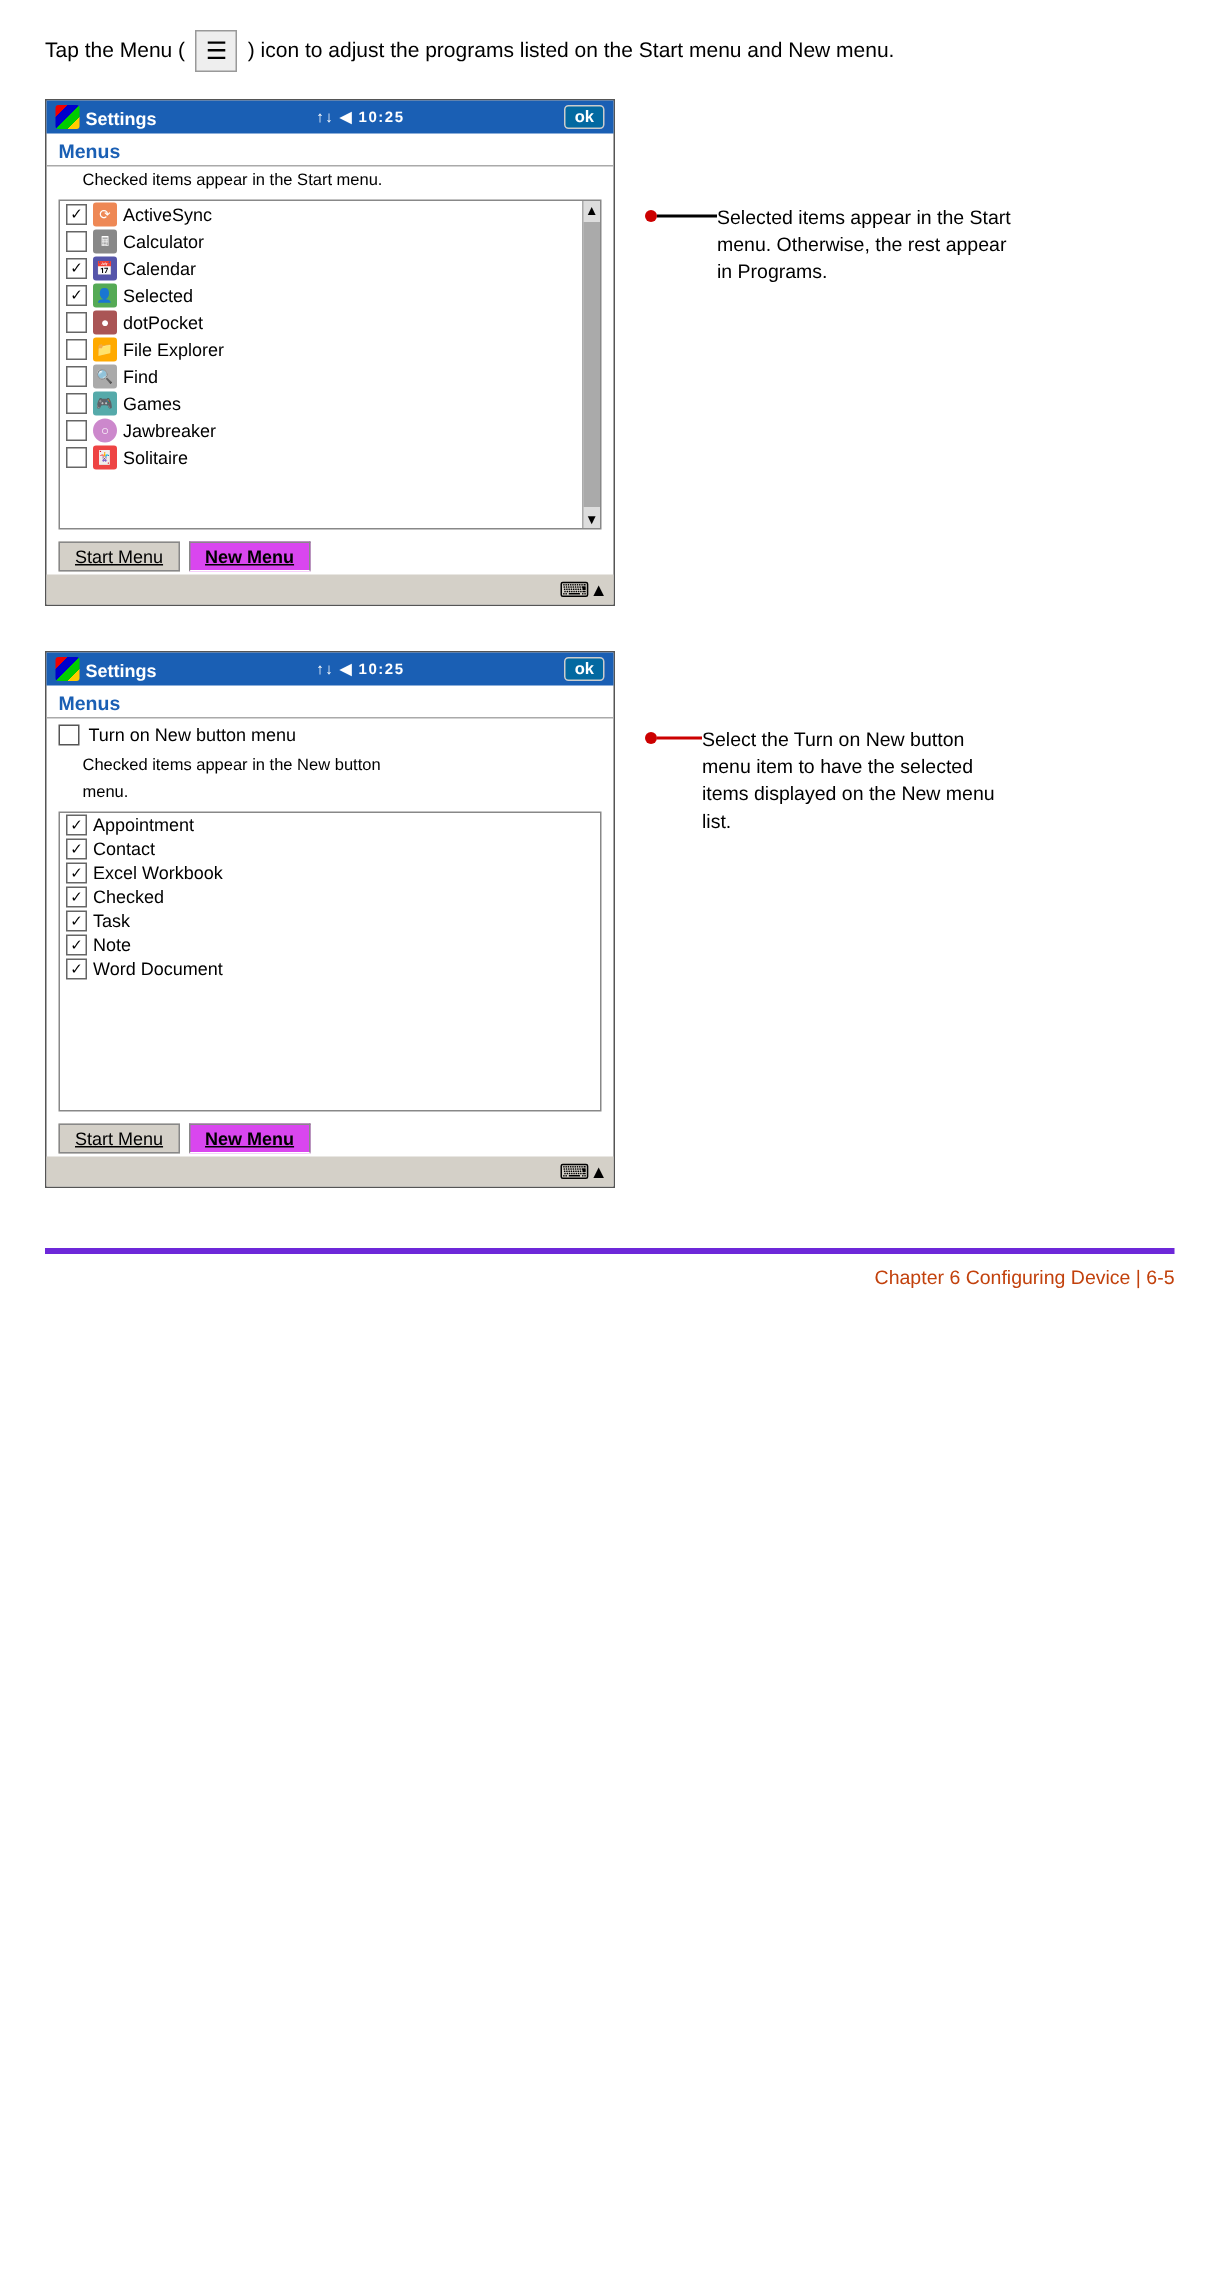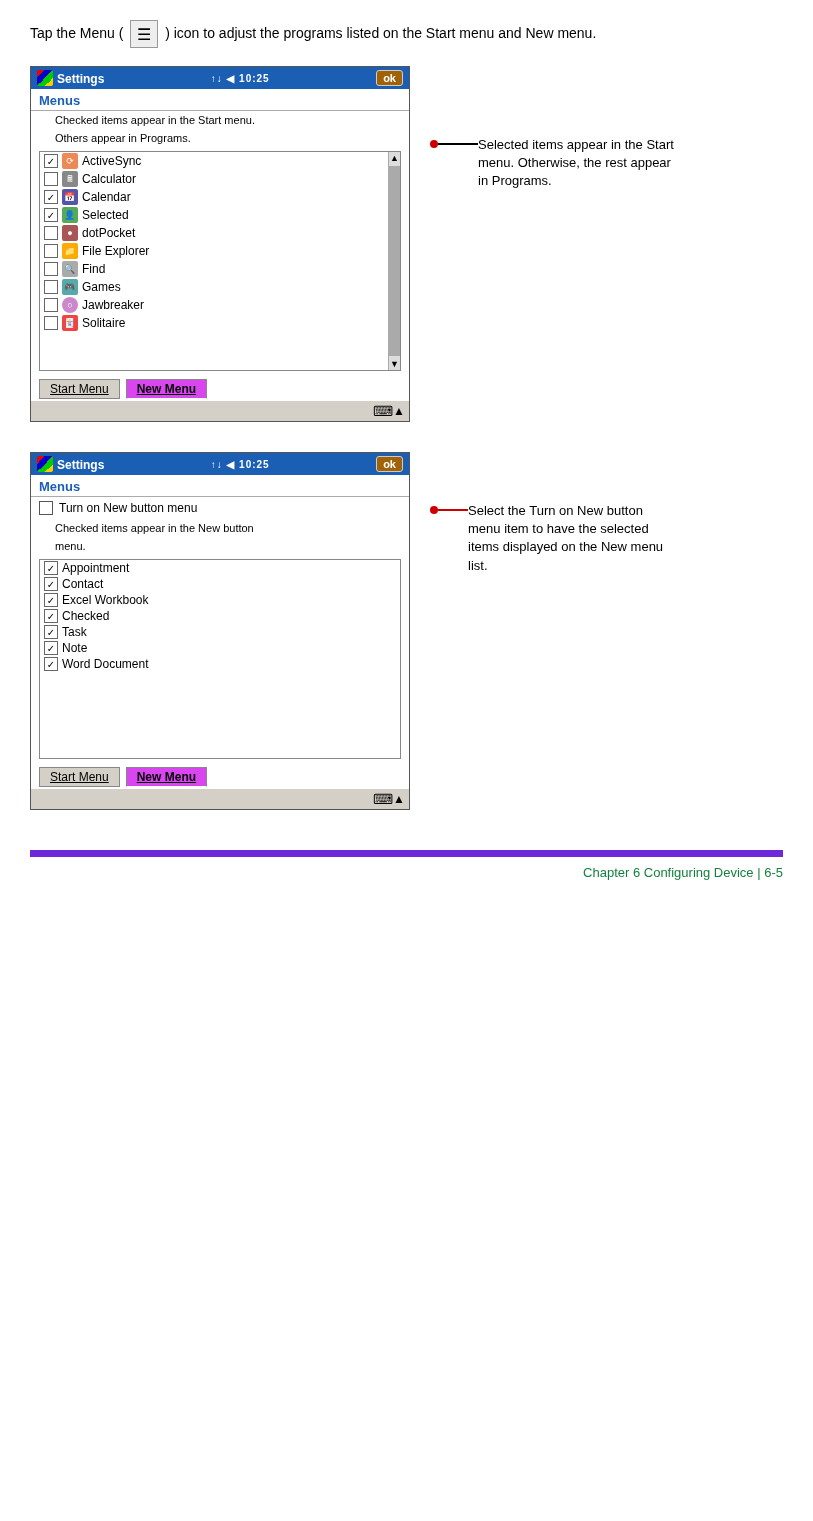--- a/index.html
+++ b/index.html
@@ -65,21 +65,21 @@
       height: 16px;
       background: linear-gradient(135deg, #e00 25%, #00c 25%, #00c 50%, #0c0 50%, #0c0 75%, #fc0 75%);
       border-radius: 2px;
       flex-shrink: 0;
     }
     .signal-icons {
       font-size: 10px;
       letter-spacing: 1px;
     }
     .ok-button {
-      background: #a16207;
+      background: #0369a1;
       border: 1.5px solid #ccc;
       color: #fff;
       border-radius: 3px;
       padding: 1px 6px;
       font-size: 11px;
       font-weight: bold;
     }
     .screen-menus-header {
       color: #1a5fb4;
       font-size: 13px;
@@ -235,23 +235,23 @@
       display: flex;
       align-items: flex-start;
       padding: 4px 8px;
       font-size: 12px;
       gap: 6px;
     }
     .footnote {
       text-align: right;
       font-size: 13px;
       margin-top: 40px;
-      border-top: 7px solid #6d28d9;
+      border-top: 4px solid #6d28d9;
       padding-top: 8px;
-      color: #15803d;
+      color: #c2410c;
     }
   </style>
 </head>
 <body>
 
 <div class="page">
 
   <p class="intro-text">
     <span>Tap the Menu (</span>
     <span class="menu-icon-inline">☰</span>
@@ -265,21 +265,20 @@
         <div class="screen-titlebar-left">
           <div class="win-flag"></div>
           <span>Settings</span>
         </div>
         <span class="signal-icons">↑↓ ◀ 10:25</span>
         <button class="ok-button">ok</button>
       </div>
 
       <div class="screen-menus-header">Menus</div>
       <div class="screen-subtitle">Checked items appear in the Start menu.</div>
-      <div class="screen-subtitle">Others appear in Programs.</div>
 
       <div class="screen-list-area">
         <div class="screen-list-item">
           <span class="checkbox checked"></span>
           <span class="item-icon" style="background:#e85;">⟳</span>
           <span>ActiveSync</span>
         </div>
         <div class="screen-list-item">
           <span class="checkbox"></span>
           <span class="item-icon" style="background:#888;">🖩</span>

